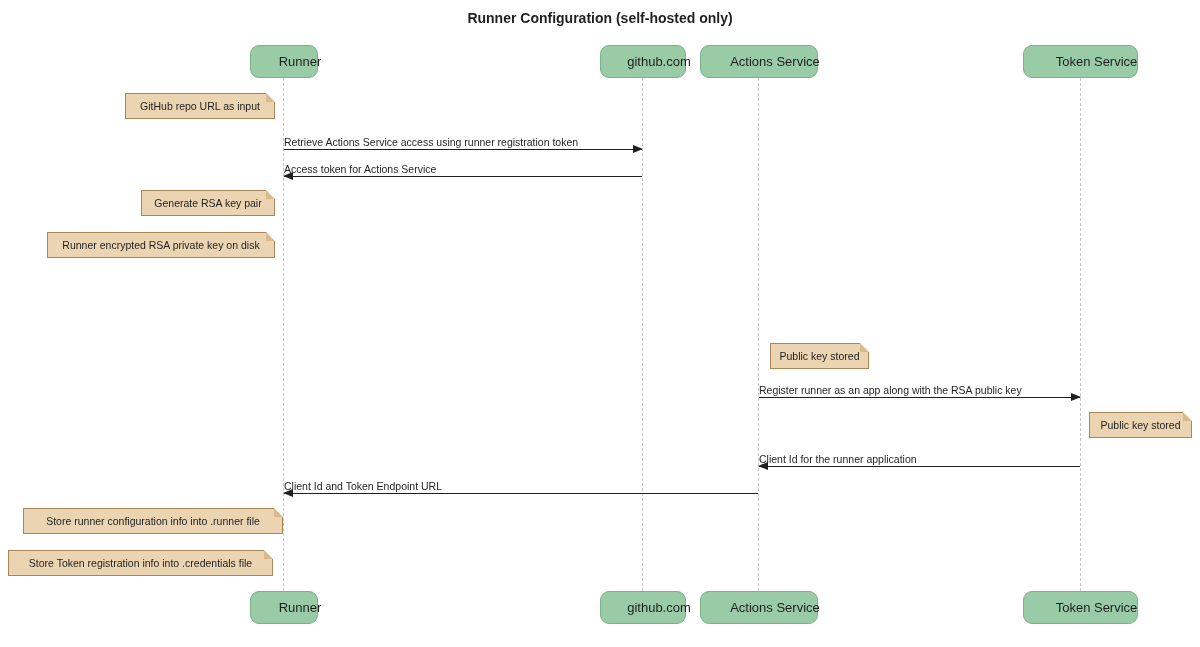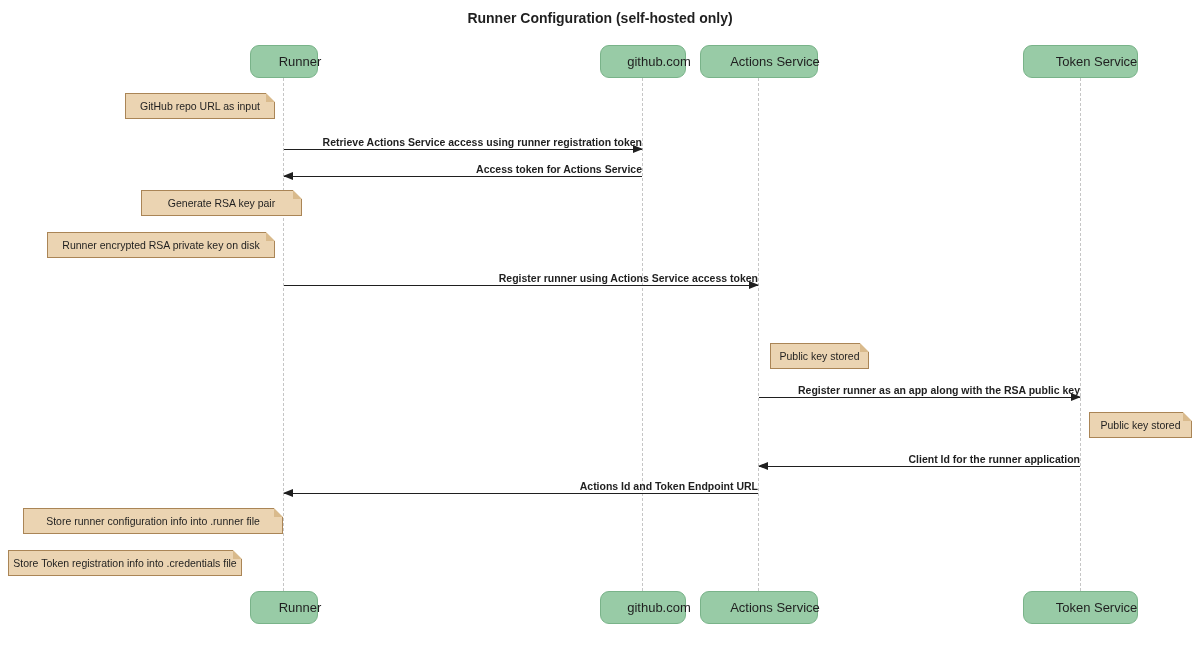--- a/index.html
+++ b/index.html
@@ -31,21 +31,21 @@
     text-align:center;white-space:nowrap;
   }
   .note::before{
     content:"";position:absolute;top:-1px;right:-1px;width:0;height:0;
     border-style:solid;border-width:0 9px 9px 0;
     border-color:transparent var(--background,#fff) var(--note-fold,#d9ba8c) transparent;
   }
   .message{position:absolute;}
   .msg-label{
     font-size:10.5px;line-height:14px;height:14px;
-    text-align:right;white-space:nowrap;font-weight:bold;
+    text-align:left;white-space:nowrap;
   }
   .msg-line{position:relative;height:0;border-top:1px solid var(--line,#1f1f1f);}
   .arrowhead{
     position:absolute;width:0;height:0;top:-5px;
     border-top:4.5px solid transparent;border-bottom:4.5px solid transparent;
   }
   .arrowhead.right{right:-1px;border-left:10px solid var(--line,#1f1f1f);}
   .arrowhead.left{left:-1px;border-right:10px solid var(--line,#1f1f1f);}
 </style>
 </head>
@@ -64,62 +64,56 @@
   <div class="participant" style="left:600px;top:45px;width:86px">github.com</div>
   <div class="participant" style="left:700px;top:45px;width:118px">Actions Service</div>
   <div class="participant" style="left:1023px;top:45px;width:115px">Token Service</div>
 
   <div class="participant" style="left:250px;top:591px;width:68px">Runner</div>
   <div class="participant" style="left:600px;top:591px;width:86px">github.com</div>
   <div class="participant" style="left:700px;top:591px;width:118px">Actions Service</div>
   <div class="participant" style="left:1023px;top:591px;width:115px">Token Service</div>
 
   <div class="note" style="left:125px;top:93px;width:150px">GitHub repo URL as input</div>
-  <div class="note" style="left:141px;top:190px;width:161px">Generate RSA key pair</div>
+  <div class="note" style="left:141px;top:190px;width:134px">Generate RSA key pair</div>
   <div class="note" style="left:47px;top:232px;width:228px">Runner encrypted RSA private key on disk</div>
   <div class="note" style="left:770px;top:343px;width:99px">Public key stored</div>
   <div class="note" style="left:1089px;top:412px;width:103px">Public key stored</div>
   <div class="note" style="left:23px;top:508px;width:260px">Store runner configuration info into .runner file</div>
-  <div class="note" style="left:8px;top:550px;width:234px">Store Token registration info into .credentials file</div>
+  <div class="note" style="left:8px;top:550px;width:265px">Store Token registration info into .credentials file</div>
 
   <div class="message" style="left:284px;top:135px;width:358px">
     <div class="msg-label">Retrieve Actions Service access using runner registration token</div>
     <div class="msg-line">
         <span class="arrowhead right"></span>
       </div>
   </div>
 
   <div class="message" style="left:284px;top:162px;width:358px">
     <div class="msg-label">Access token for Actions Service</div>
     <div class="msg-line">
         <span class="arrowhead left"></span>
       </div>
   </div>
 
-  <div class="message" style="left:284px;top:271px;width:474px">
-    <div class="msg-label">Register runner using Actions Service access token</div>
-    <div class="msg-line">
-        <span class="arrowhead right"></span>
-      </div>
-  </div>
 
   <div class="message" style="left:759px;top:452px;width:321px">
     <div class="msg-label">Client Id for the runner application</div>
     <div class="msg-line">
         <span class="arrowhead left"></span>
       </div>
   </div>
 
   <div class="message" style="left:759px;top:383px;width:321px">
     <div class="msg-label">Register runner as an app along with the RSA public key</div>
     <div class="msg-line">
         <span class="arrowhead right"></span>
       </div>
   </div>
 
   <div class="message" style="left:284px;top:479px;width:474px">
-    <div class="msg-label">Actions Id and Token Endpoint URL</div>
+    <div class="msg-label">Client Id and Token Endpoint URL</div>
     <div class="msg-line">
         <span class="arrowhead left"></span>
       </div>
   </div>
 
 </div>
 
 </body></html>

